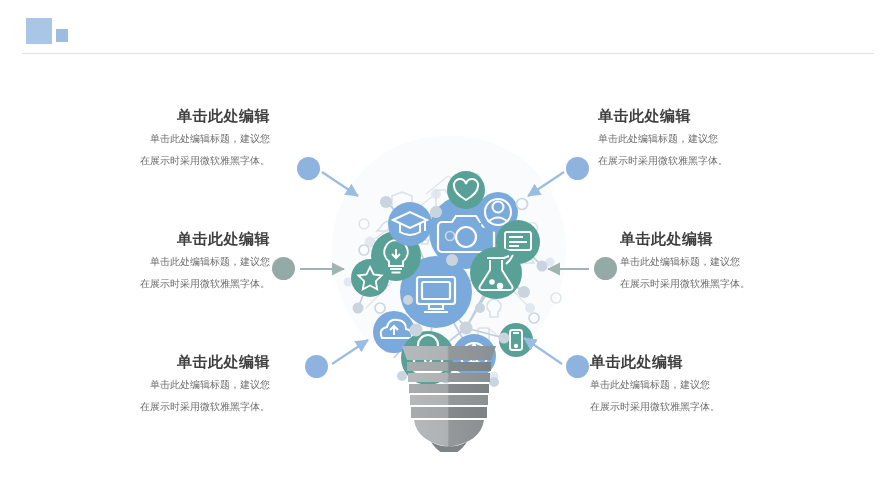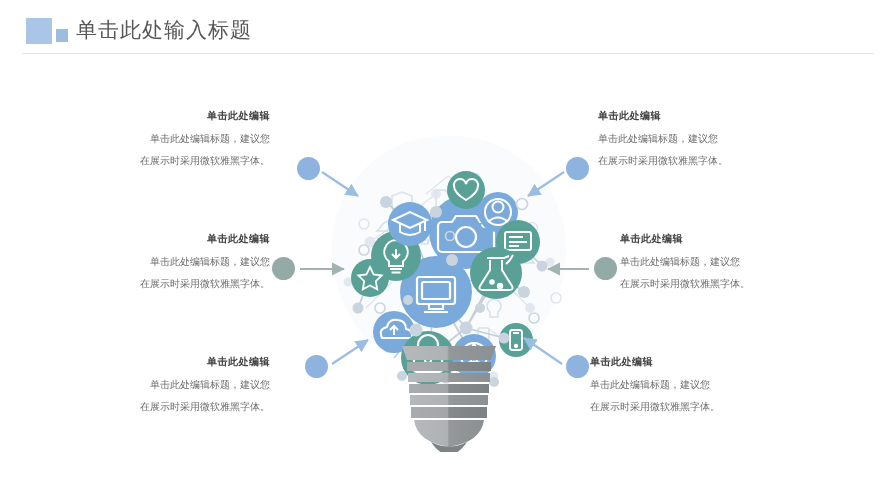--- a/index.html
+++ b/index.html
@@ -27,21 +27,21 @@
     letter-spacing: 1px; white-space: nowrap;
   }
   .hdr-rule {
     position: absolute; left: 22px; top: 53px; width: 852px; height: 1px;
     background: #e3e3e3;
   }
 
   
   .tblock { position: absolute; }
   .tblock .t-head {
-    font-size: 10px; font-weight: bold; color: #3f3f3f;
+    font-size: 15px; font-weight: bold; color: #3f3f3f;
     line-height: 20px; white-space: nowrap; letter-spacing: .5px;
   }
   .tblock .t-body {
     font-size: 10px; color: #6d6d6d; line-height: 19px;
     white-space: nowrap; margin-top: 3px;
   }
   .align-r { text-align: right; }
   .align-l { text-align: left; }
 
   
@@ -72,21 +72,20 @@
   .bulb-svg { position: absolute; left: 0; top: 0; }
 </style>
 </head>
 <body>
 
 <div class="slide">
 
   <div class="header">
     <div class="hdr-sq-lg"></div>
     <div class="hdr-sq-sm"></div>
-    <div class="hdr-title">单击此处输入标题</div>
     <div class="hdr-rule"></div>
   </div>
 
   <div class="bulb-wrap">
     <svg class="bulb-svg" width="262" height="320" viewBox="0 0 262 320">
       <defs>
         <linearGradient id="gBaseA" x1="0" y1="0" x2="1" y2="0">
           <stop offset="0%" stop-color="#b5b9bb"></stop>
             <stop offset="48%" stop-color="#aeb2b4"></stop>
           <stop offset="50%" stop-color="#94989a"></stop>

